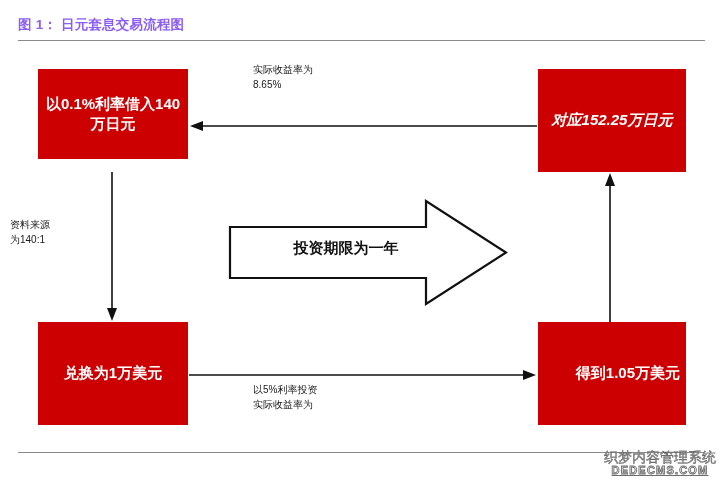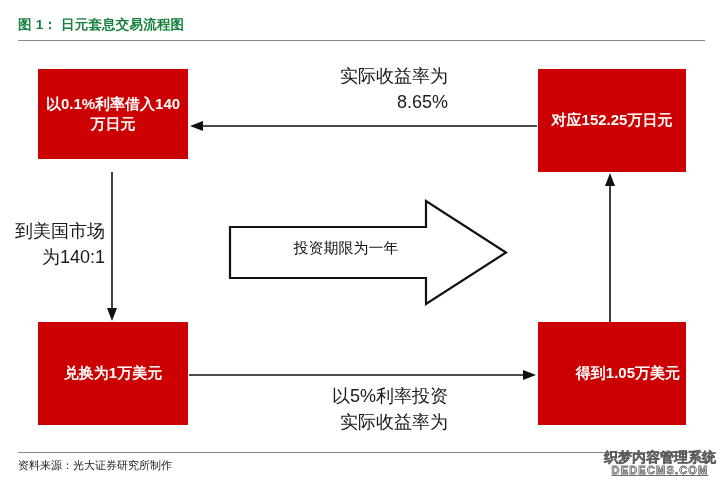--- a/index.html
+++ b/index.html
@@ -20,21 +20,21 @@
   }
 
   
   .fig-title {
     position: absolute;
     left: 18px;
     top: 16px;
     font-size: 13.5px;
     font-weight: bold;
     letter-spacing: 0.2px;
-    color: #15803d;
+    color: #8b5cf6;
     white-space: nowrap;
   }
   .rule-top {
     position: absolute;
     left: 18px;
     top: 40px;
     width: 687px;
     height: 1px;
     background: #8a8a8a;
   }
@@ -62,21 +62,21 @@
     position: absolute;
     left: 600px;
     top: 450px;
     width: 120px;
     text-align: center;
     line-height: 1.05;
     pointer-events: none;
   }
   .watermark .wm-cn {
     font-size: 14px;
-    font-weight: bold;
+    font-weight: normal;
     color: #9a9a9a;
     -webkit-text-stroke: 0.4px #5a5a5a;
     letter-spacing: 0px;
     white-space: nowrap;
   }
   .watermark .wm-en {
     font-size: 11px;
     font-weight: bold;
     color: #ffffff;
     -webkit-text-stroke: 0.9px #6d6d6d;
@@ -94,43 +94,43 @@
     font-size: 15px;
     line-height: 1.35;
     display: flex;
     align-items: center;
     justify-content: center;
     text-align: center;
     box-sizing: border-box;
     padding: 0 6px;
   }
   #node-tl { left: 38px;  top: 69px;  width: 150px; height: 90px; }
-  #node-tr { left: 538px; top: 69px;  width: 148px; height: 103px; }
+  #node-tr { left: 538px; top: 69px;  width: 148px; height: 103px; font-style: italic; }
   #node-bl { left: 38px;  top: 322px; width: 150px; height: 103px; }
   #node-br { left: 538px; top: 322px; width: 148px; height: 103px; justify-content: flex-end; }
 
   
   .conn { position: absolute; }
 
   
   #conn-top { left: 188px; top: 118px; width: 350px; height: 16px; }
   
   #conn-bottom { left: 188px; top: 367px; width: 350px; height: 16px; }
   
   #conn-left { left: 104px; top: 172px; width: 16px; height: 150px; }
   
   #conn-right { left: 602px; top: 172px; width: 16px; height: 150px; }
 
   
   .edge-label {
     position: absolute;
-    font-size: 18px;
+    font-size: 10px;
     line-height: 1.45;
     color: #1a1a1a;
-    text-align: right;
+    text-align: left;
     white-space: pre-line;
   }
   #label-top    { left: 253px; top: 63px;  width: 195px; }
   #label-bottom { left: 253px; top: 383px; width: 195px; }
   #label-left   { left: 10px;  top: 218px; width: 95px;  }
   #label-right  { left: 614px; top: 210px; width: 95px;  }
 
   
   #block-arrow {
     position: absolute;
@@ -139,21 +139,21 @@
     width: 280px;
     height: 107px;
   }
   #block-arrow .arrow-text {
     position: absolute;
     left: 18px;
     top: 40px;
     width: 200px;
     text-align: center;
     font-size: 15px;
-    font-weight: normal;
+    font-weight: bold;
     color: #111111;
     white-space: nowrap;
   }
 </style>
 </head>
 <body>
 
 <div id="page">
 
   <div class="fig-title">图 1： 日元套息交易流程图</div>
@@ -190,33 +190,32 @@
     <polygon points="8,149 3,136 13,136" fill="#111111"></polygon>
   </svg>
 
   <svg class="conn" id="conn-right" viewBox="0 0 16 150">
     <line x1="8" y1="150" x2="8" y2="12" stroke="#111111" stroke-width="1.6"></line>
     <polygon points="8,1 3,14 13,14" fill="#111111"></polygon>
   </svg>
 
   <div class="edge-label" id="label-top">实际收益率为
 8.65%</div>
-  <div class="edge-label" id="label-left">到美国市场
+  <div class="edge-label" id="label-left">资料来源
 为140:1</div>
   <div class="edge-label" id="label-bottom">以5%利率投资
 实际收益率为</div>
 
   <div id="block-arrow">
     <svg width="280" height="107" viewBox="0 0 280 107">
       <polygon points="2,28 198,28 198,2 278,53.5 198,105 198,79 2,79" fill="#ffffff" stroke="#111111" stroke-width="2.2" stroke-linejoin="miter"></polygon>
     </svg>
     <div class="arrow-text">投资期限为一年</div>
   </div>
 
   <div class="rule-bottom"></div>
-  <div class="source-note">资料来源：光大证券研究所制作</div>
 
   <div class="watermark">
     <div class="wm-cn">织梦内容管理系统</div>
     <div class="wm-en">DEDECMS.COM</div>
   </div>
 
 </div>
 
 </body></html>

